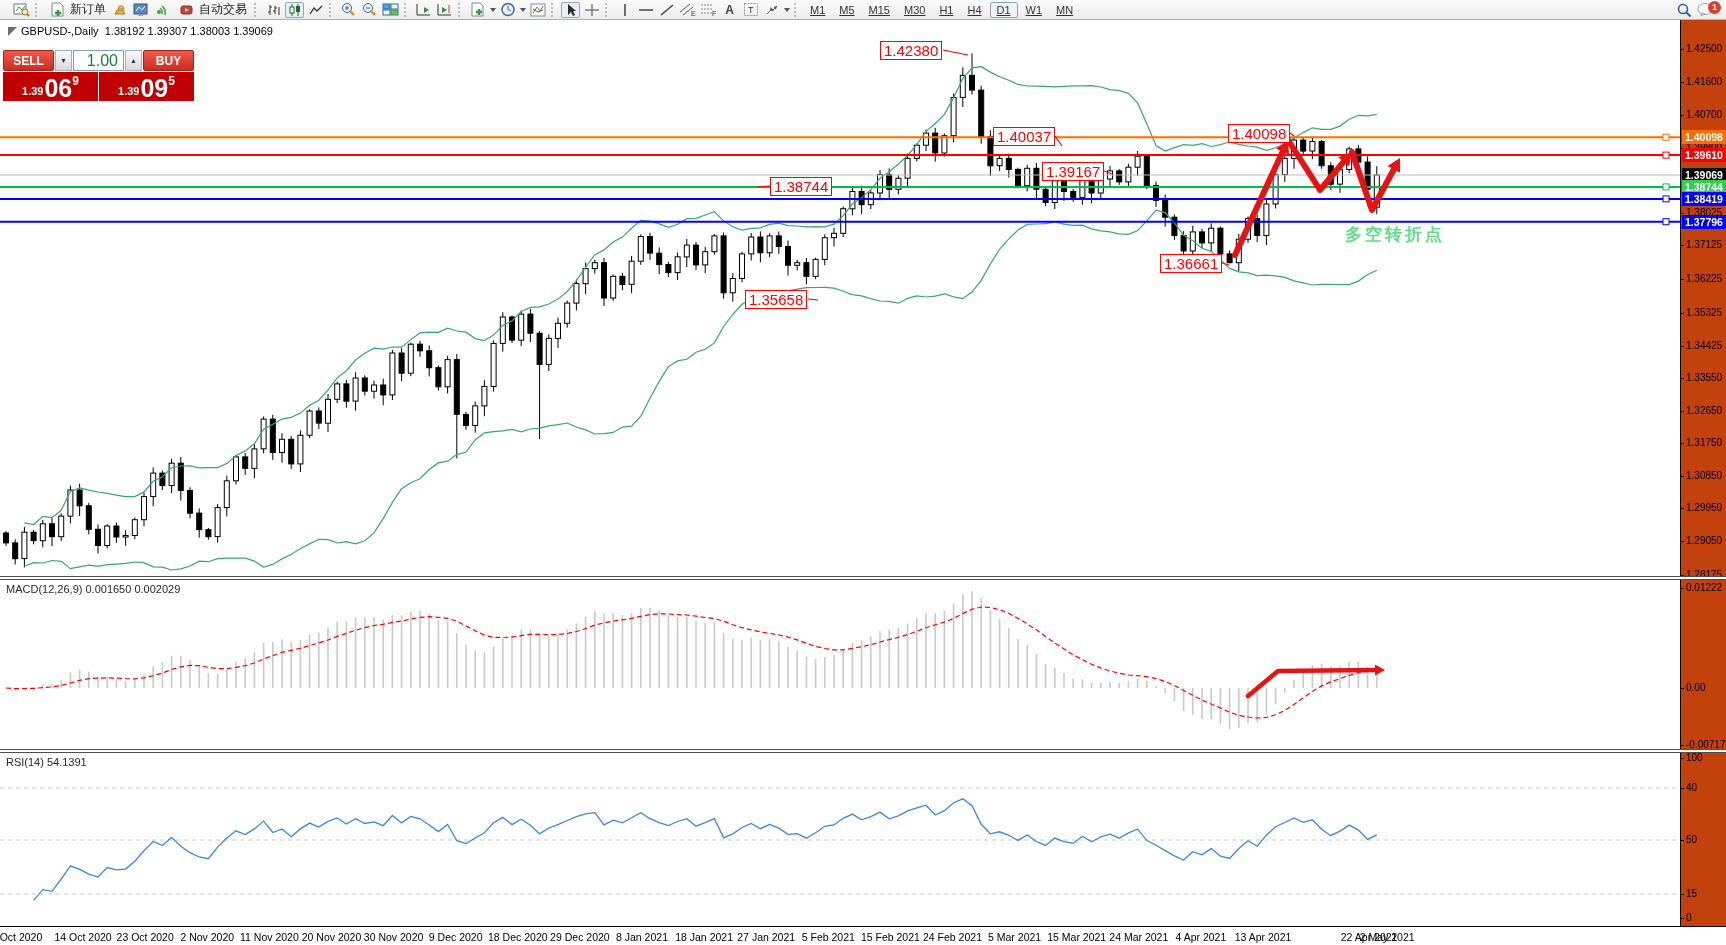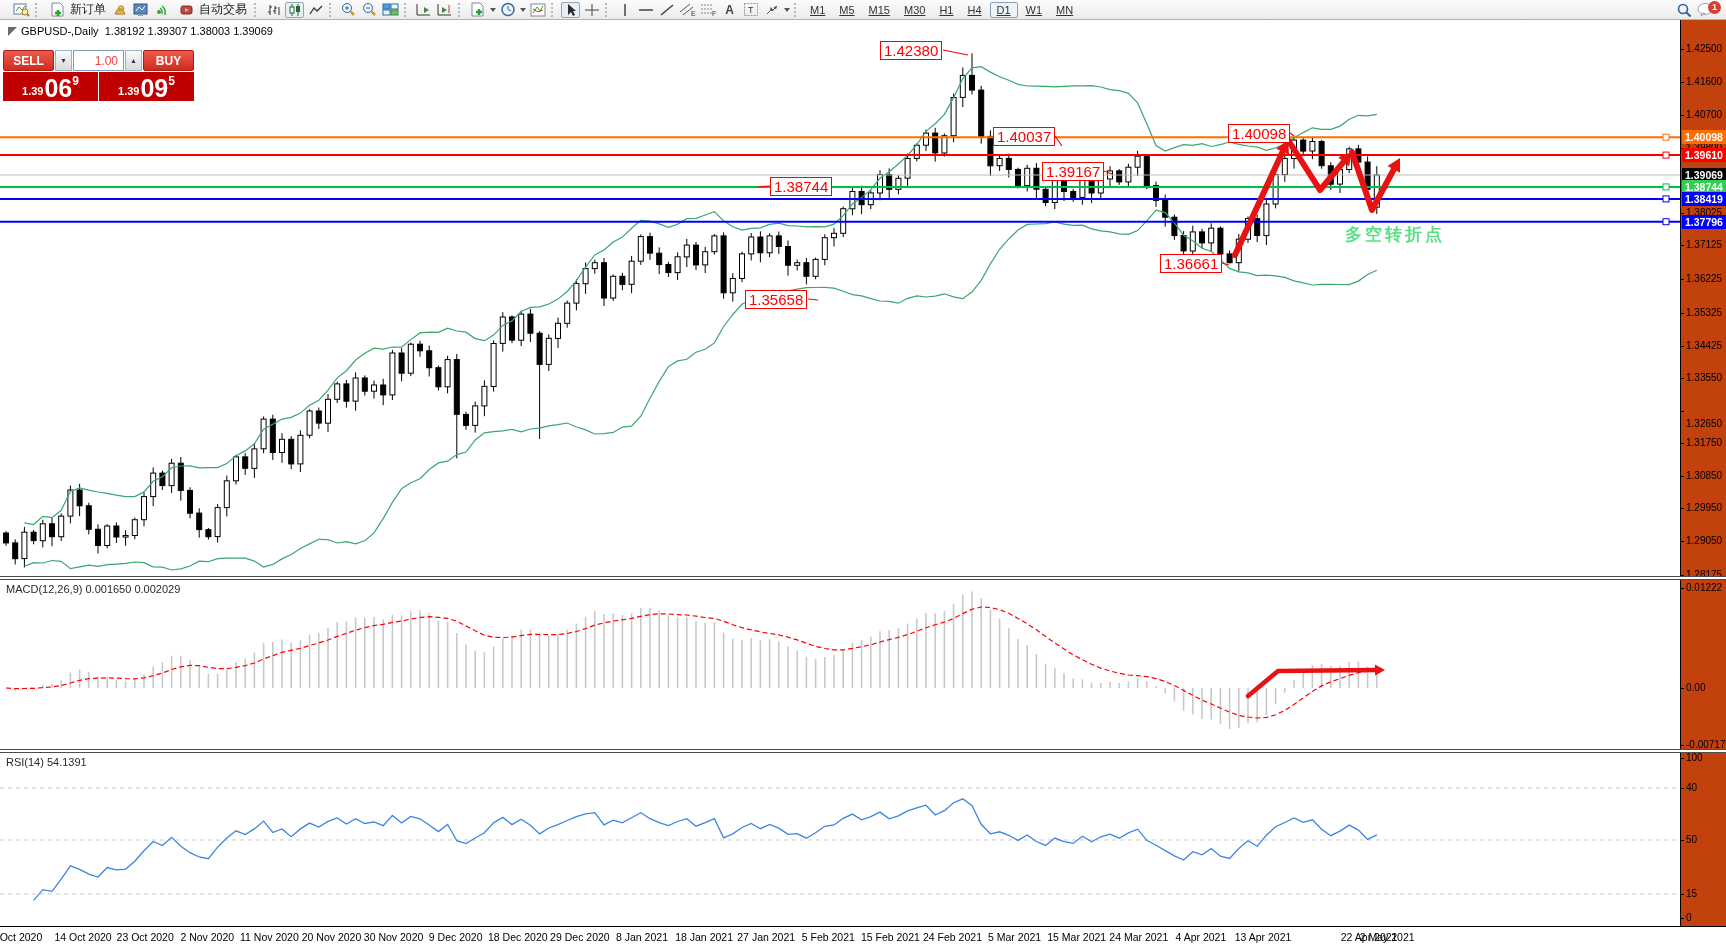--- a/index.html
+++ b/index.html
@@ -54,21 +54,21 @@
   .cn { position:absolute; font-size:17px; font-weight:bold; letter-spacing:3px; z-index:7; white-space:nowrap; }
 
   
   .tw { position:absolute; left:3px; top:50px; width:191px; z-index:8; font-family:inherit; }
   .tw-row1 { display:flex; height:21px; gap:1px; }
   .tw-btn { flex:0 0 51px; display:flex; align-items:center; justify-content:center;
     background:linear-gradient(#ee5a4b,#d02c20); color:#fff; font-size:12px; font-weight:bold;
     border:1px solid #a81f16; border-radius:2px; }
   .stepper { flex:0 0 17px; display:flex; align-items:center; justify-content:center;
     background:linear-gradient(#fafafa,#d9d9d9); border:1px solid #9db2c8; font-size:7px; color:#335; }
-  .vol { flex:1; background:#fff; border:1px solid #7f9db9; font-size:12px; color:#ef4444;
+  .vol { flex:1; background:#fff; border:1px solid #7f9db9; font-size:16px; color:#15803d;
     display:flex; align-items:center; justify-content:flex-end; padding-right:5px; }
   .tw-row2 { display:flex; height:29px; background:#c00000; margin-top:1px; color:#fff; }
   .half { flex:1; display:flex; align-items:flex-end; justify-content:center; padding-bottom:2px; }
   .half.l { border-right:1px solid #fff; }
   .p-small { font-size:11px; margin:0 1px 2px 0; font-weight:bold; }
   .p-big { font-size:25px; font-weight:bold; line-height:21px; }
   .p-sup { font-size:12px; font-weight:bold; align-self:flex-start; margin-top:2px; }
 </style>
 </head>
 <body>
@@ -843,21 +843,21 @@
       <div class="tick" style="top: 219px;">1.37125</div>
       <div class="tickdash" style="top: 259px;"></div>
       <div class="tick" style="top: 253px;">1.36225</div>
       <div class="tickdash" style="top: 293px;"></div>
       <div class="tick" style="top: 287px;">1.35325</div>
       <div class="tickdash" style="top: 326px;"></div>
       <div class="tick" style="top: 320px;">1.34425</div>
       <div class="tickdash" style="top: 358px;"></div>
       <div class="tick" style="top: 352px;">1.33550</div>
       <div class="tickdash" style="top: 391px;"></div>
-      <div class="tick" style="top: 398px;">1.32650</div>
+      <div class="tick" style="top: 385px;">1.32650</div>
       <div class="tickdash" style="top: 423px;"></div>
       <div class="tick" style="top: 417px;">1.31750</div>
       <div class="tickdash" style="top: 456px;"></div>
       <div class="tick" style="top: 450px;">1.30850</div>
       <div class="tickdash" style="top: 488px;"></div>
       <div class="tick" style="top: 482px;">1.29950</div>
       <div class="tickdash" style="top: 521px;"></div>
       <div class="tick" style="top: 515px;">1.29050</div>
       <div class="tickdash" style="top: 555px;"></div>
       <div class="tick" style="top: 549px;">1.28175</div>

